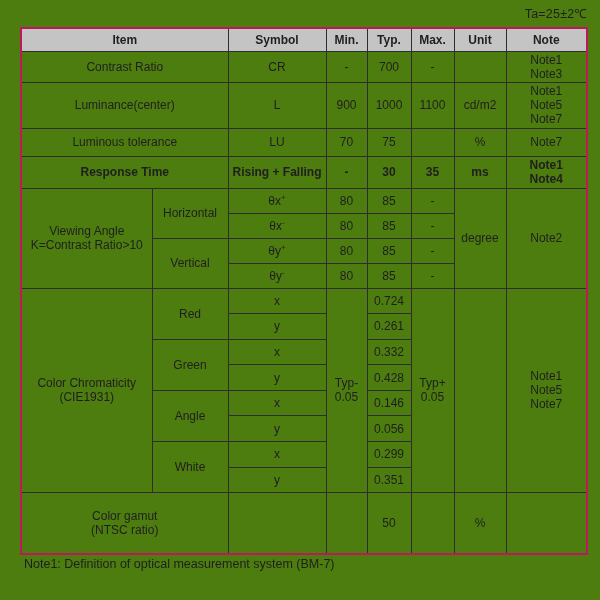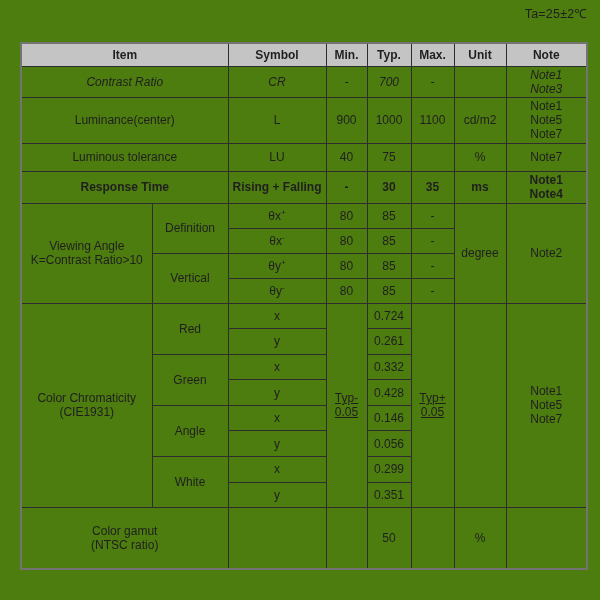--- a/index.html
+++ b/index.html
@@ -23,25 +23,25 @@
     position: absolute;
     top: 5px;
     right: 13px;
     font-size: 12.5px;
     font-weight: 400;
     letter-spacing: 0.2px;
   }
   table.spec {
     position: absolute;
     left: 20px;
-    top: 42px;
+    top: 27px;
     border-collapse: collapse;
     table-layout: fixed;
     width: 566px;
-    border: 2px solid #737373;
+    border: 2px solid #be185d;
   }
   table.spec td {
     border: 1px solid #2e2e2e;
     text-align: center;
     vertical-align: middle;
     font-size: 12px;
     padding: 0;
     overflow: hidden;
     line-height: 14px;
   }
@@ -54,29 +54,28 @@
   .notecell {
     font-size: 11.5px;
     line-height: 13.5px;
     white-space: pre-line;
   }
   td.typoffset {
     vertical-align: top;
     padding-top: 47px;
     white-space: pre-line;
     line-height: 14px;
-    text-decoration: underline;
   }
   sup.sym {
     font-size: 8px;
     line-height: 0;
     vertical-align: super;
   }
   tr.r23 { height: 23px; }
-  tr.r31 { height: 31px; font-style: italic; }
+  tr.r31 { height: 31px; }
   tr.r46 { height: 46px; }
   tr.r28 { height: 28px; }
   tr.r32 { height: 32px; font-weight: bold; }
   tr.r25 { height: 25px; }
   tr.r26 { height: 25.6px; }
   tr.r61 { height: 61px; }
   .footnote {
     position: absolute;
     left: 24px;
     top: 557px;
@@ -132,42 +131,42 @@
         <td>1100</td>
         <td>cd/m2</td>
         <td class="notecell">Note1
 Note5
 Note7</td>
       </tr>
 
       <tr class="r28">
         <td colspan="2">Luminous tolerance</td>
         <td>LU</td>
-        <td>40</td>
+        <td>70</td>
         <td>75</td>
         <td></td>
         <td>%</td>
         <td class="notecell">Note7</td>
       </tr>
 
       <tr class="r32">
         <td colspan="2">Response Time</td>
         <td>Rising + Falling</td>
         <td>-</td>
         <td>30</td>
         <td>35</td>
         <td>ms</td>
         <td class="notecell">Note1
 Note4</td>
       </tr>
 
       <tr class="r25">
         <td rowspan="4" class="preline">Viewing Angle
 K=Contrast Ratio&gt;10</td>
-        <td rowspan="2">Definition</td>
+        <td rowspan="2">Horizontal</td>
         <td><span>θx</span><sup class="sym">+</sup></td>
         <td>80</td>
         <td>85</td>
         <td>-</td>
         <td rowspan="4">degree</td>
         <td rowspan="4" class="notecell">Note2</td>
       </tr>
       <tr class="r25">
         <td><span>θx</span><sup class="sym">-</sup></td>
         <td>80</td>
@@ -242,14 +241,15 @@
         <td></td>
         <td>50</td>
         <td></td>
         <td>%</td>
         <td></td>
       </tr>
 
     </tbody>
   </table>
 
+  <div class="footnote">Note1: Definition of optical measurement system (BM-7)</div>
 
 </div>
 
 </body></html>

